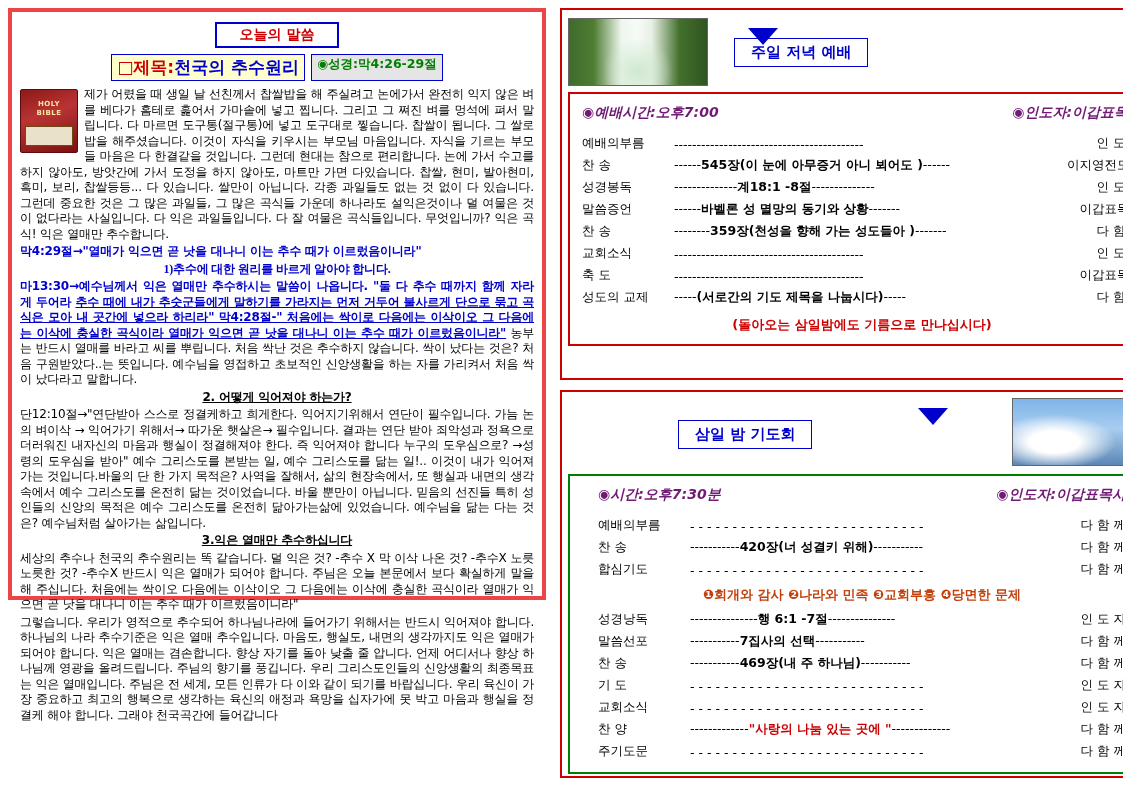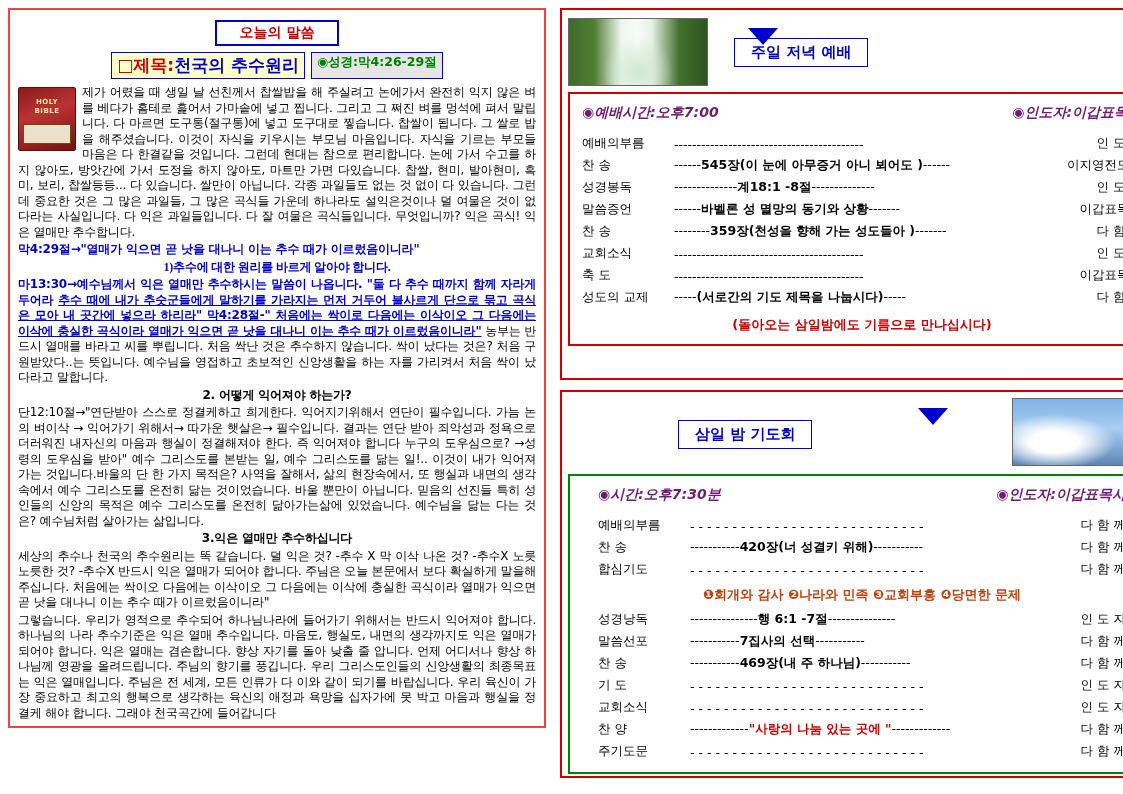--- a/index.html
+++ b/index.html
@@ -9,22 +9,22 @@
     font-family:"DejaVu Sans","Liberation Sans",sans-serif;
     font-size:12px;
     color:#000;
     position:relative;
     overflow:hidden;
   }
   .page{position:relative;width:1123px;height:794px;}
 
   
   .left-panel{
-    position:absolute;left:8px;top:8px;width:538px;height:720px;
-    border:2px solid #ef4444;
+    position:absolute;left:8px;top:8px;width:538px;height:592px;
+    border:4px solid #ef4444;
     box-sizing:border-box;
     padding:6px 8px;
   }
   .title-box{
     margin:4px auto 6px auto;
     width:120px;
     border:2px solid #0000cc;
     text-align:center;
     padding:2px 0;
     color:#cc0000;
@@ -71,21 +71,21 @@
     background:#e9e2c8;border:1px solid #6b4a16;
   }
   .body-text{
     font-size:12px;line-height:15.5px;text-align:justify;
     letter-spacing:-0.2px;
   }
   .body-text p{margin:0 0 2px 0;}
   .b{color:#0000cc;font-weight:bold;}
   .bu{color:#0000cc;font-weight:bold;text-decoration:underline;}
   .head-line{font-weight:bold;color:#0000cc;text-align:center;margin:3px 0;font-family:Liberation Serif, serif;}
-  .head-line2{font-weight:bold;color:#000;text-align:center;margin:4px 0 2px 0;}
+  .head-line2{font-weight:bold;color:#000;text-align:center;margin:4px 0 2px 0;text-decoration:underline;}
 
   
   .right-col{position:absolute;left:560px;top:8px;width:604px;height:776px;}
 
   .outer-box{
     border:2px solid #cc0000;
     box-sizing:border-box;
     position:relative;
   }
   .evening-outer{height:372px;padding:6px;}

